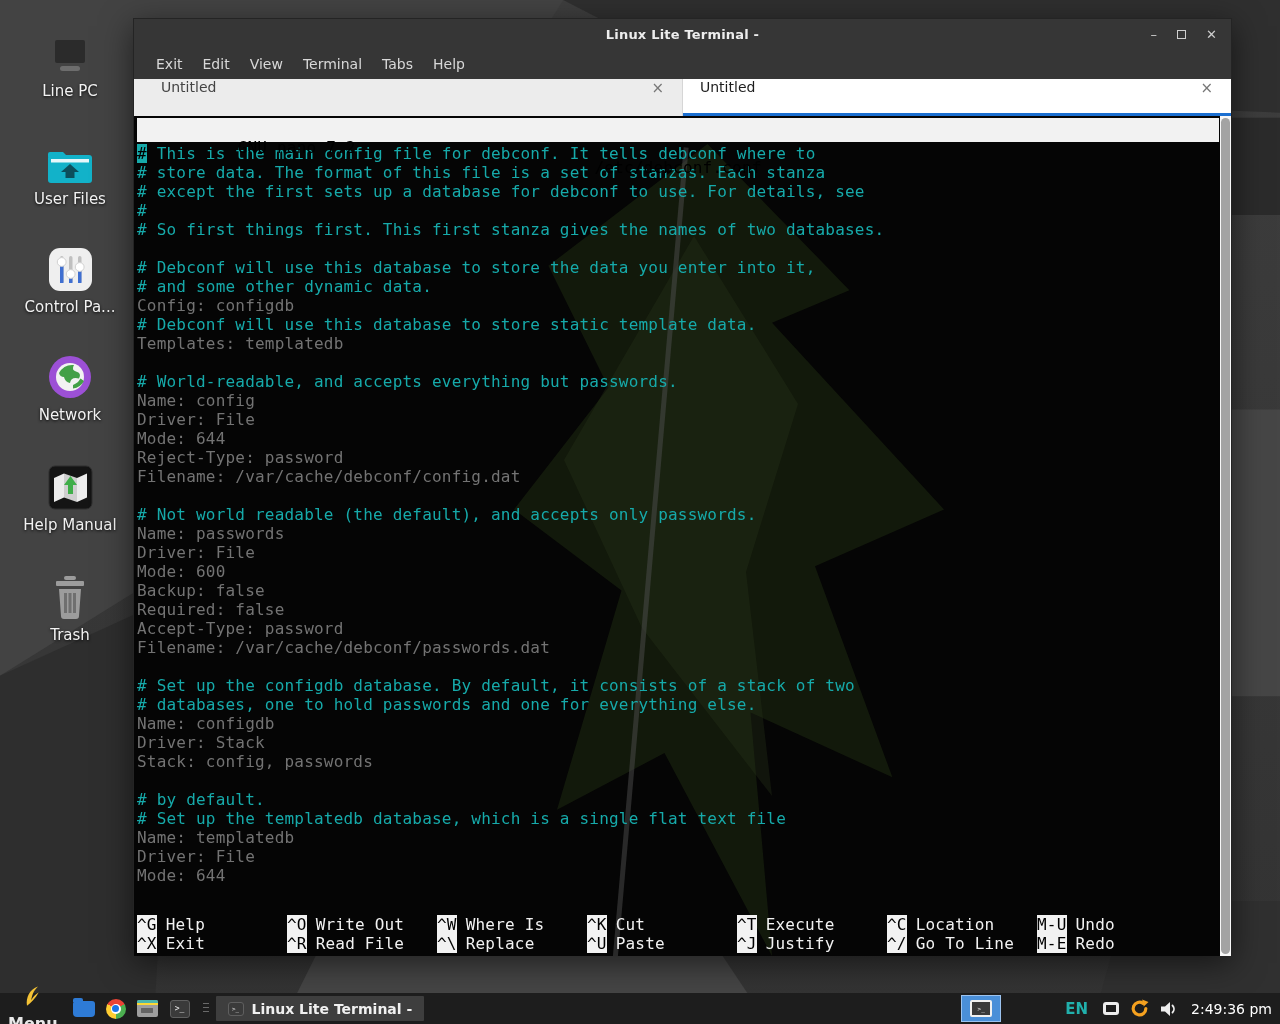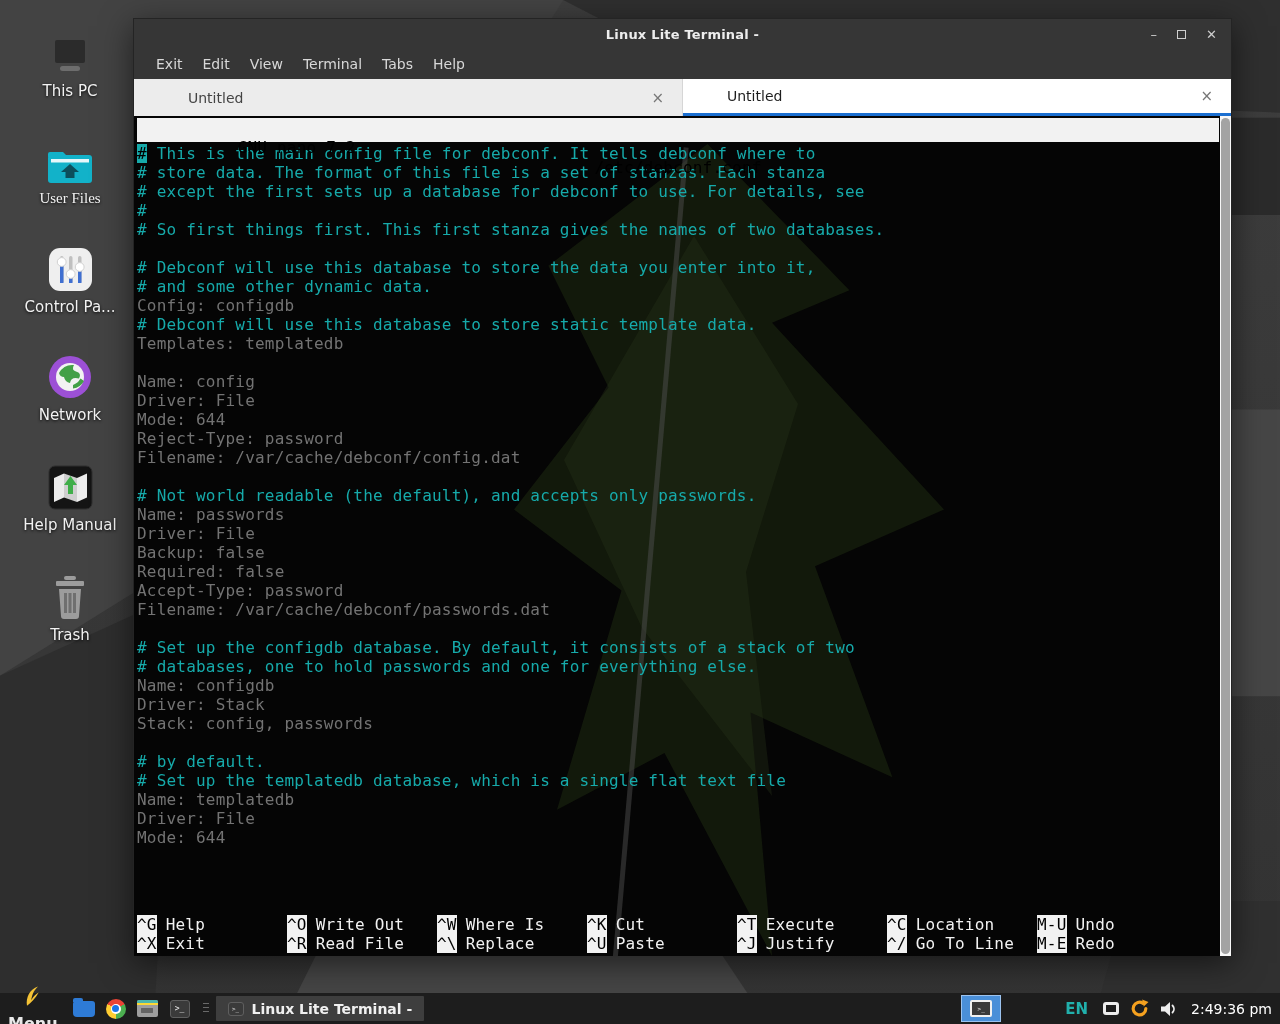--- a/index.html
+++ b/index.html
@@ -15,40 +15,40 @@
   .f4 { background:#464646; clip-path:polygon(100% 40%,100% 68%,88% 68%,90% 40%); }
   .f5 { background:#2e2e2e; clip-path:polygon(0% 66%,14% 58%,12% 100%,0% 100%); }
   .f6 { background:#454545; clip-path:polygon(22% 100%,60% 100%,56% 92.5%,25% 92.5%); }
   .f7 { background:#303030; clip-path:polygon(100% 88%,100% 97%,86% 97%,88% 88%); }
 
   
   .desk-icon { position:absolute; left:14px; width:112px; text-align:center; z-index:1; cursor:default; }
   .di-icon { height:50px; display:flex; align-items:flex-end; justify-content:center; }
   .di-label { margin-top:6px; font-size:15px; color:#f2f2f2; text-shadow:0 1px 3px rgba(0,0,0,.9); }
   .dp-thispc   { top:26px; }
-  .dp-userfiles{ top:134px;font-family:Liberation Serif, serif; }
+  .dp-userfiles{ top:134px; }
   .dp-control  { top:242px; }
   .dp-network  { top:350px; }
   .dp-help     { top:460px; }
   .dp-trash    { top:570px; }
 
   
   .window { position:absolute; left:133px; top:18px; width:1099px; height:937px; z-index:2;
             box-shadow:0 8px 30px rgba(0,0,0,.55); border:1px solid #242424; background:#363636; }
   .titlebar { height:30px; background:#363636; position:relative; display:flex; align-items:center; justify-content:center; }
   .win-title { font-size:13px; font-weight:bold; color:#ededed; letter-spacing:.2px; }
   .win-controls { position:absolute; right:14px; top:0; height:30px; display:flex; align-items:center; gap:20px; }
   .wc { color:#cfcfcf; font-size:13px; line-height:1; cursor:default; }
   .wc-max { width:9px; height:9px; border:1.5px solid #cfcfcf; display:inline-block; }
   .menubar { height:30px; background:#363636; display:flex; align-items:center; padding-left:12px; }
   .menu-item { font-size:14px; color:#d8d8d8; padding:0 10px; cursor:default; }
 
   
   .tabbar { height:37px; display:flex; background:#ffffff; }
-  .tab { flex:1 1 0; display:flex; align-items:center; position:relative;padding-left:27px; }
+  .tab { flex:1 1 0; display:flex; position:relative; }
   .tab .tab-label { font-size:14px; }
   .tab-close { position:absolute; right:18px; font-size:15px; color:#777; }
   .tab-inactive { background:#ececec; border-right:1px solid #d6d6d6; }
   .tab-inactive .tab-label { color:#444; margin-left:27px; }
   .tab-active { background:#ffffff; border-bottom:3px solid #1b6fd1; }
   .tab-active .tab-label { color:#1d1d1d; margin-left:17px; }
 
   
   .term { height:840px; background:#050505; position:relative; display:flex; overflow:hidden;
           font-family:"DejaVu Sans Mono","Liberation Mono",monospace; font-size:16px; letter-spacing:.2px; }
@@ -127,21 +127,21 @@
   <div class="facet f7"></div>
 </div>
 
 <div class="desk-icon dp-thispc">
   <div class="di-icon">
     <svg width="48" height="36" viewBox="0 0 48 36">
         <rect x="9" y="0" width="30" height="23" rx="2" fill="#2b2b2b"></rect>
         <rect x="14" y="26" width="20" height="5" rx="2.5" fill="#6d6d6d"></rect>
       </svg>
   </div>
-  <div class="di-label">This PC</div>
+  <div class="di-label">Line PC</div>
 </div>
 
 <div class="desk-icon dp-userfiles">
   <div class="di-icon">
     <svg width="46" height="36" viewBox="0 0 46 36">
         <path d="M1 9 V6 a2 2 0 0 1 2-2 h13 l4 4 z" fill="#12b2c9"></path>
         <rect x="1" y="7" width="44" height="28" rx="3" fill="#12b2c9"></rect>
         <rect x="4" y="11" width="38" height="3.5" fill="#e6f7fa"></rect>
         <path d="M23 16 l9 8 h-4.5 v6 h-9 v-6 H14 z" fill="#0b4f5c"></path>
       </svg>
@@ -255,29 +255,31 @@
           <div class="line comment"># except the first sets up a database for debconf to use. For details, see</div>
           <div class="line comment">#</div>
           <div class="line comment"># So first things first. This first stanza gives the names of two databases.</div>
           <div class="line blank"></div>
           <div class="line comment"># Debconf will use this database to store the data you enter into it,</div>
           <div class="line comment"># and some other dynamic data.</div>
           <div class="line plain">Config: configdb</div>
           <div class="line comment"># Debconf will use this database to store static template data.</div>
           <div class="line plain">Templates: templatedb</div>
           <div class="line blank"></div>
+          <div class="line comment"># World-readable, and accepts everything but passwords.</div>
           <div class="line plain">Name: config</div>
           <div class="line plain">Driver: File</div>
           <div class="line plain">Mode: 644</div>
           <div class="line plain">Reject-Type: password</div>
           <div class="line plain">Filename: /var/cache/debconf/config.dat</div>
           <div class="line blank"></div>
           <div class="line comment"># Not world readable (the default), and accepts only passwords.</div>
           <div class="line plain">Name: passwords</div>
           <div class="line plain">Driver: File</div>
+          <div class="line plain">Mode: 600</div>
           <div class="line plain">Backup: false</div>
           <div class="line plain">Required: false</div>
           <div class="line plain">Accept-Type: password</div>
           <div class="line plain">Filename: /var/cache/debconf/passwords.dat</div>
           <div class="line blank"></div>
           <div class="line comment"># Set up the configdb database. By default, it consists of a stack of two</div>
           <div class="line comment"># databases, one to hold passwords and one for everything else.</div>
           <div class="line plain">Name: configdb</div>
           <div class="line plain">Driver: Stack</div>
           <div class="line plain">Stack: config, passwords</div>

